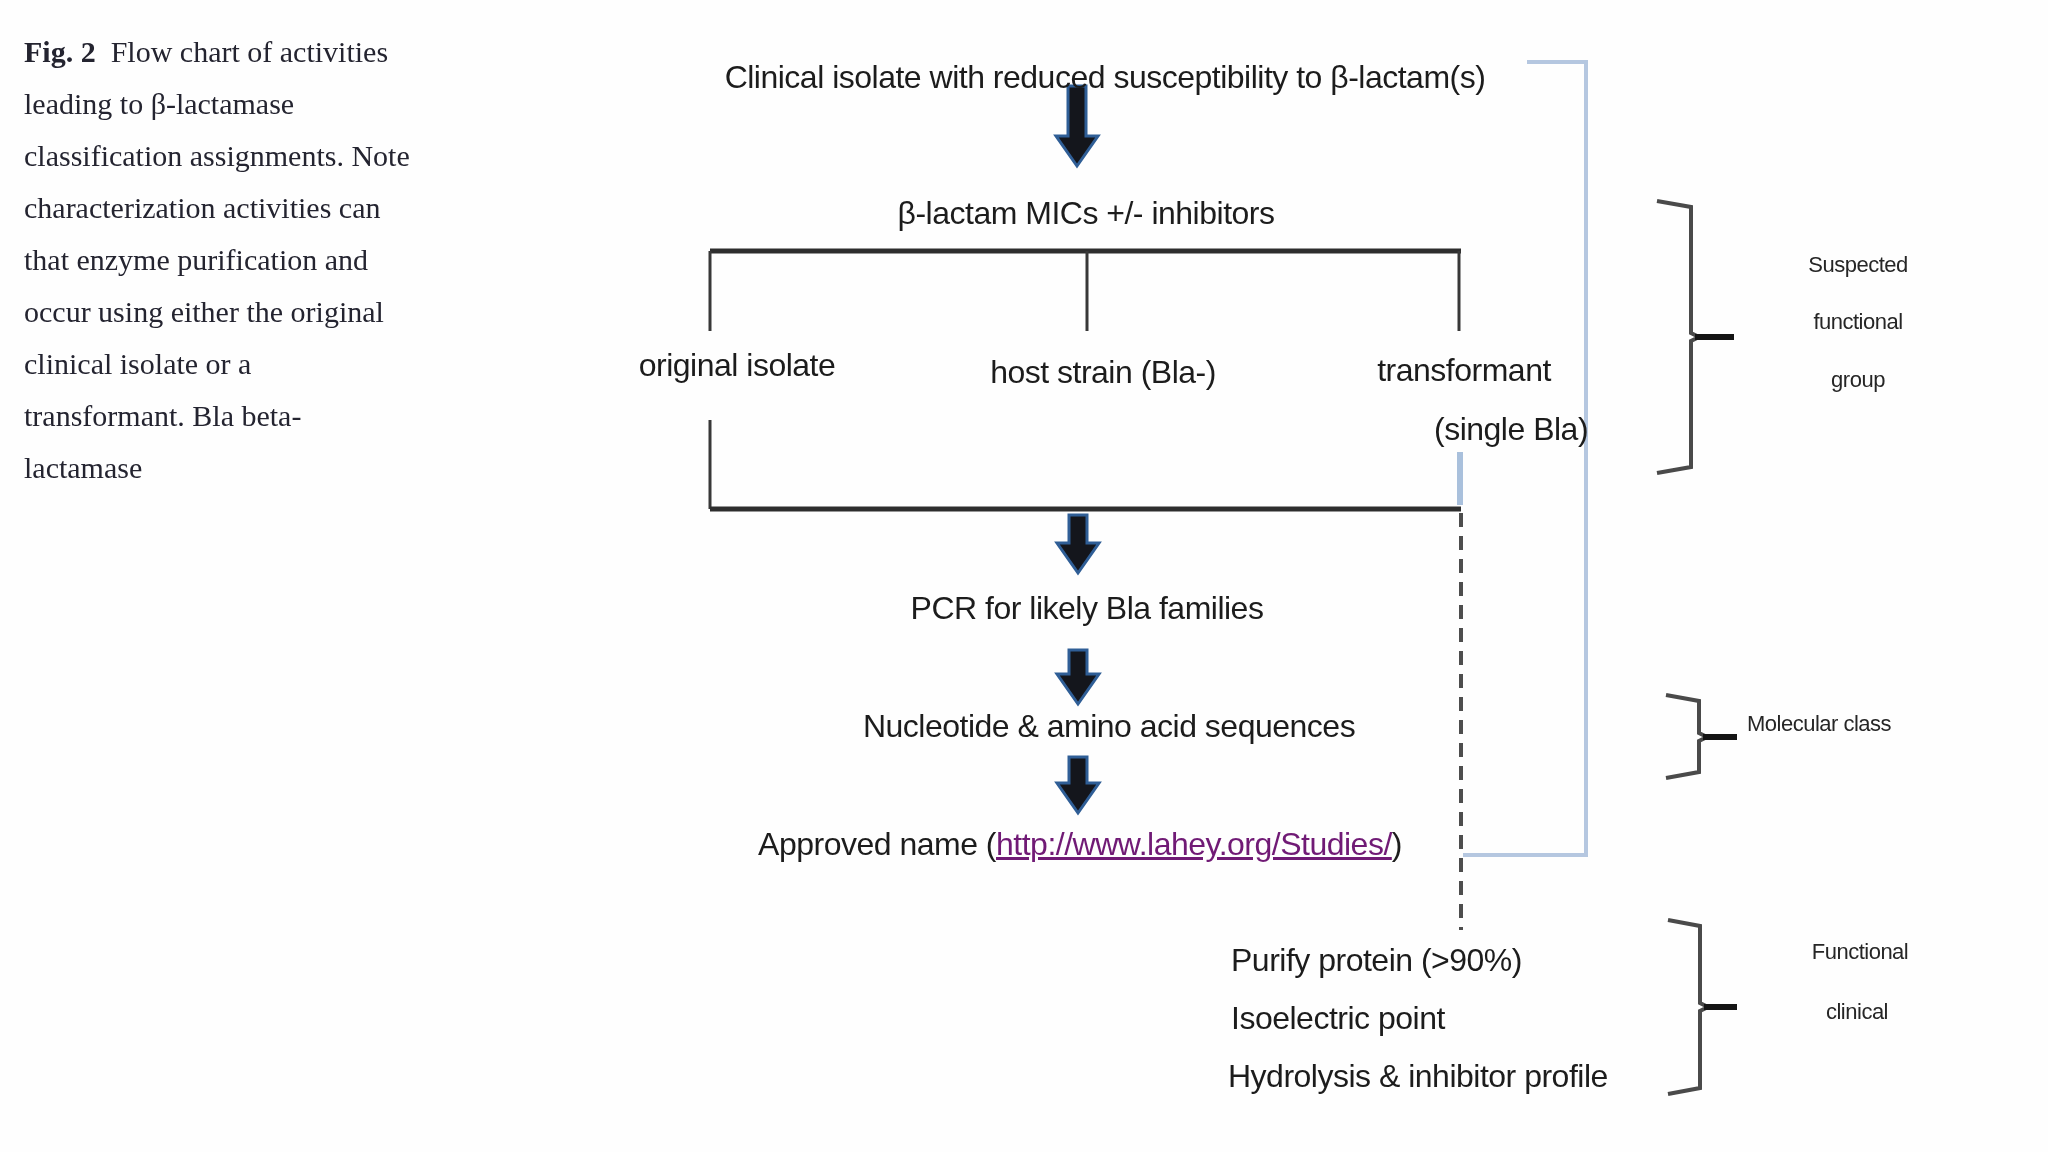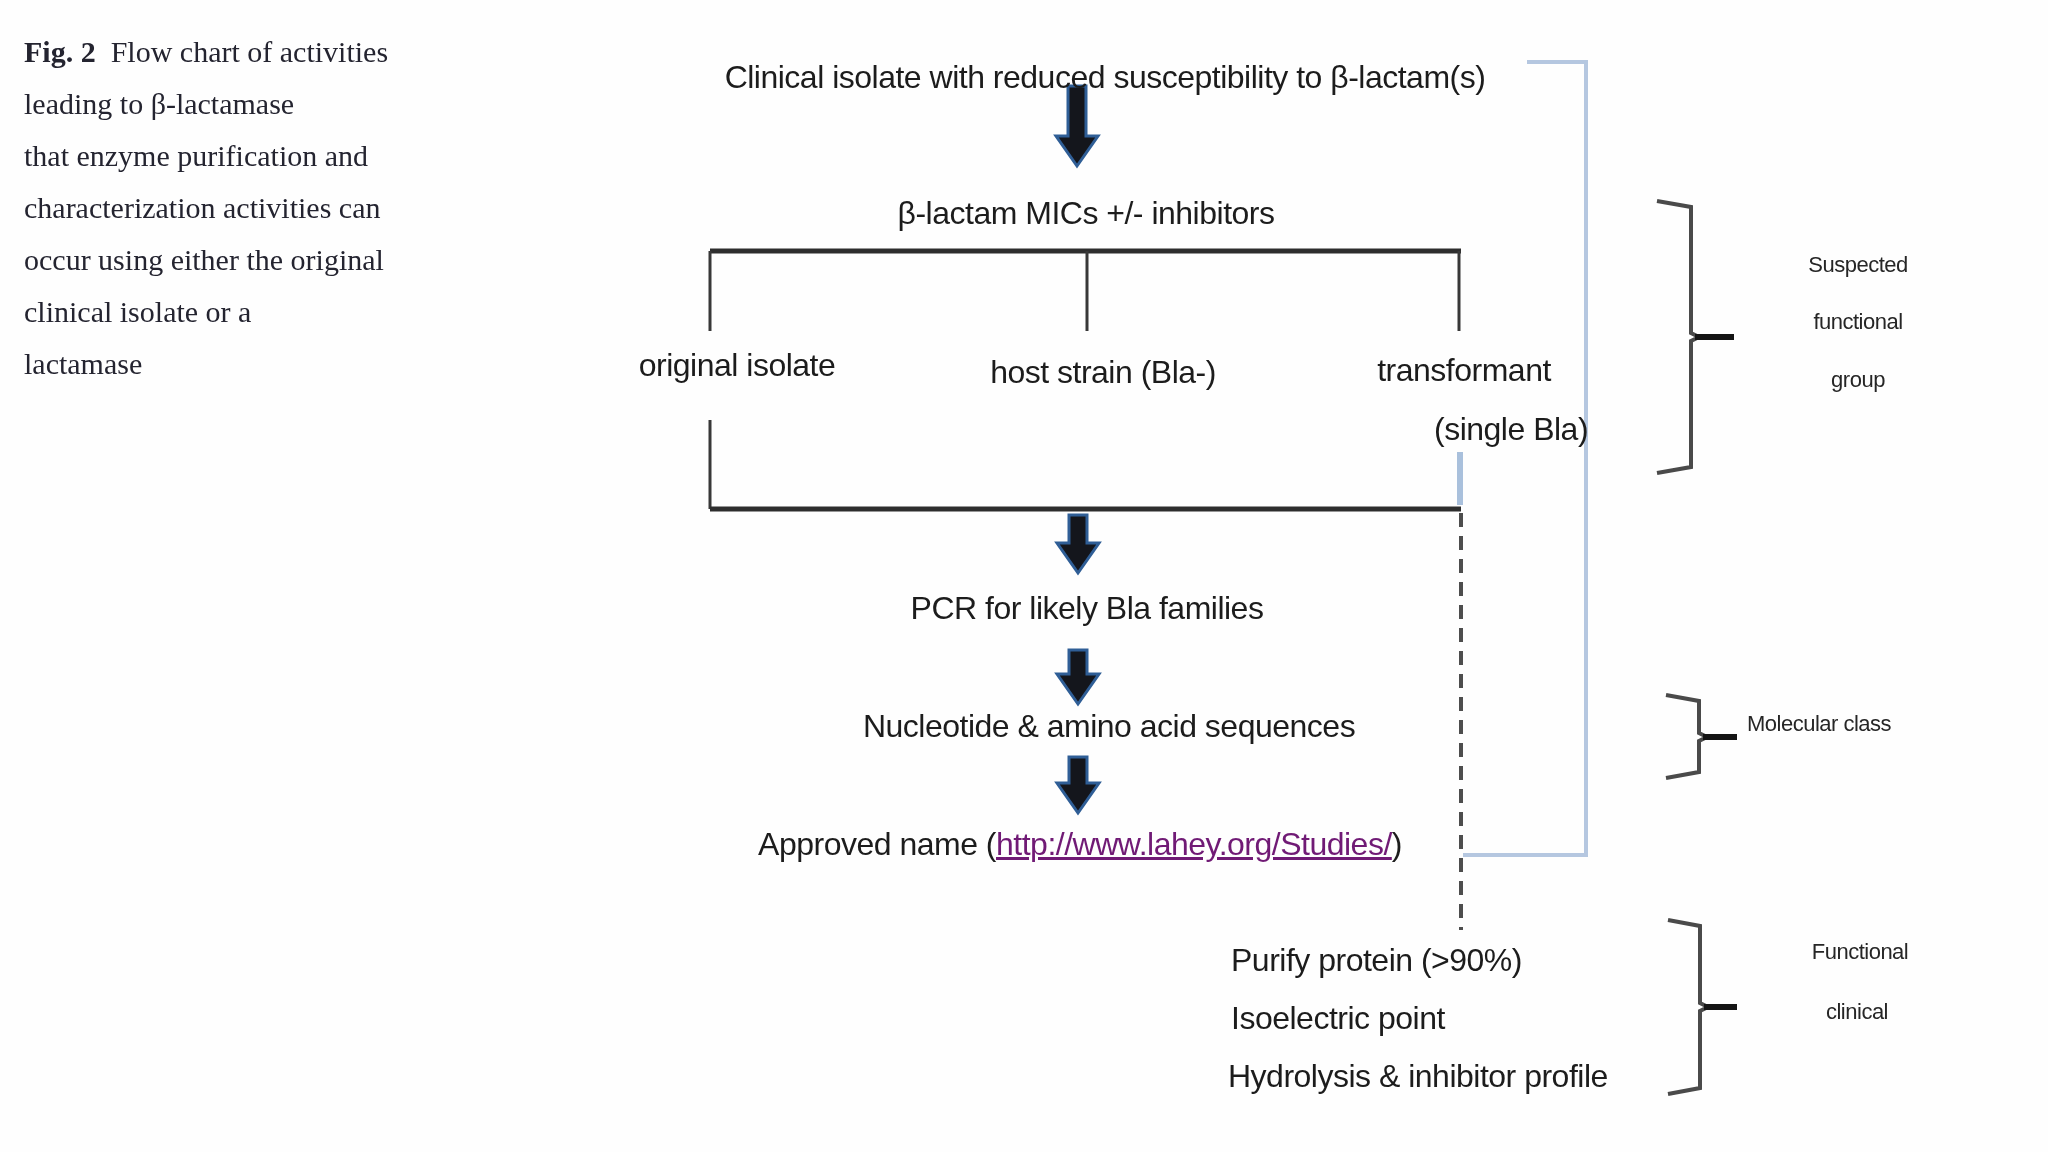--- a/index.html
+++ b/index.html
@@ -65,24 +65,26 @@
   <path class="brace" d="M1666,695 L1699,701 L1699,733 L1707,737 L1699,741 L1699,772 L1666,778"></path>
   <line class="brace-dash" x1="1703" y1="737" x2="1737" y2="737"></line>
 
   <path class="brace" d="M1668,920 L1700,926 L1700,1003 L1708,1007 L1700,1011 L1700,1088 L1668,1094"></path>
   <line class="brace-dash" x1="1704" y1="1007" x2="1737" y2="1007"></line>
 </svg>
 
 <div class="abs caption">
   <div><b>Fig. 2</b>&nbsp; <span>Flow chart of activities</span></div>
   <div>leading to β-lactamase</div>
+  <div>classification assignments. Note</div>
+  <div>characterization activities can</div>
   <div>that enzyme purification and</div>
-  <div>characterization activities can</div>
   <div>occur using either the original</div>
   <div>clinical isolate or a</div>
+  <div>transformant. Bla beta-</div>
   <div>lactamase</div>
 </div>
 
 <div class="abs flowtxt ctr" style="left:1105px;top:38px;margin-top:22px;">Clinical isolate with reduced susceptibility to β-lactam(s)</div>
 
 <div class="abs flowtxt ctr" style="left:1086px;top:196px;">β-lactam MICs +/- inhibitors</div>
 
 <div class="abs flowtxt ctr" style="left:737px;top:348px;">original isolate</div>
 
 <div class="abs flowtxt ctr" style="left:1103px;top:355px;">host strain (Bla-)</div>

